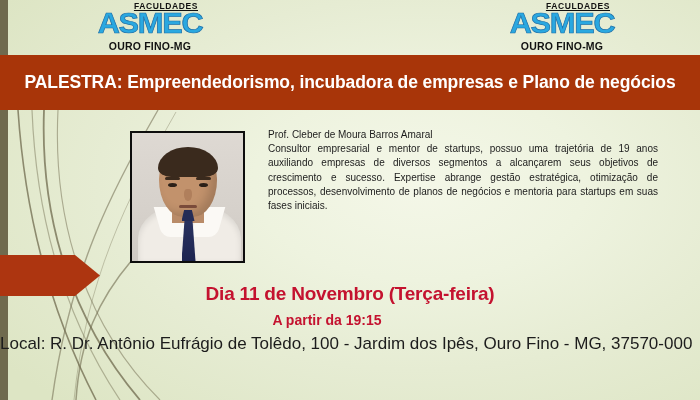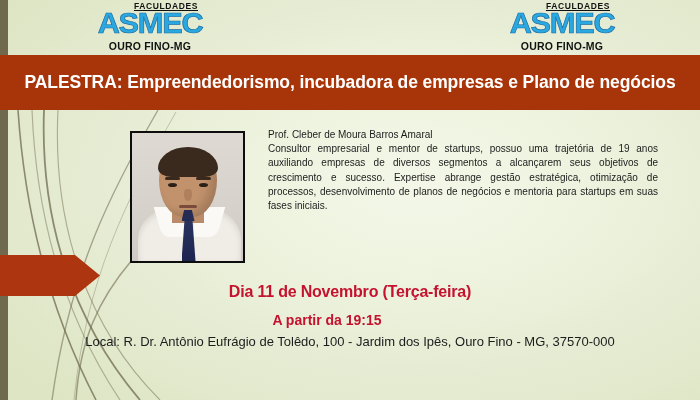--- a/index.html
+++ b/index.html
@@ -288,44 +288,43 @@
   }
 
   
   .date-main {
     position: absolute;
     left: 0;
     top: 283px;
     width: 700px;
     text-align: center;
     font-family: "Liberation Sans", sans-serif;
-    font-size: 16px;
+    font-size: 19px;
     font-weight: bold;
     color: #c4122f;
     letter-spacing: -0.2px;
   }
   .date-sub {
     position: absolute;
     left: 16px;
     top: 312px;
     width: 622px;
     text-align: center;
     font-family: "Liberation Sans", sans-serif;
     font-size: 14px;
     font-weight: bold;
     color: #c4122f;
   }
   .local {
     position: absolute;
     left: 0;
     top: 334px;
     width: 700px;
-    text-align: center;
-    font-family: "Liberation Sans", sans-serif;
-    font-size: 13px;
+    font-family: "Liberation Sans", sans-serif;
+    font-size: 17px;
     color: #1c1c1c;
   }
 </style>
 </head>
 <body>
 
 <div id="slide">
 
   <div class="edge-bar"></div>
 

